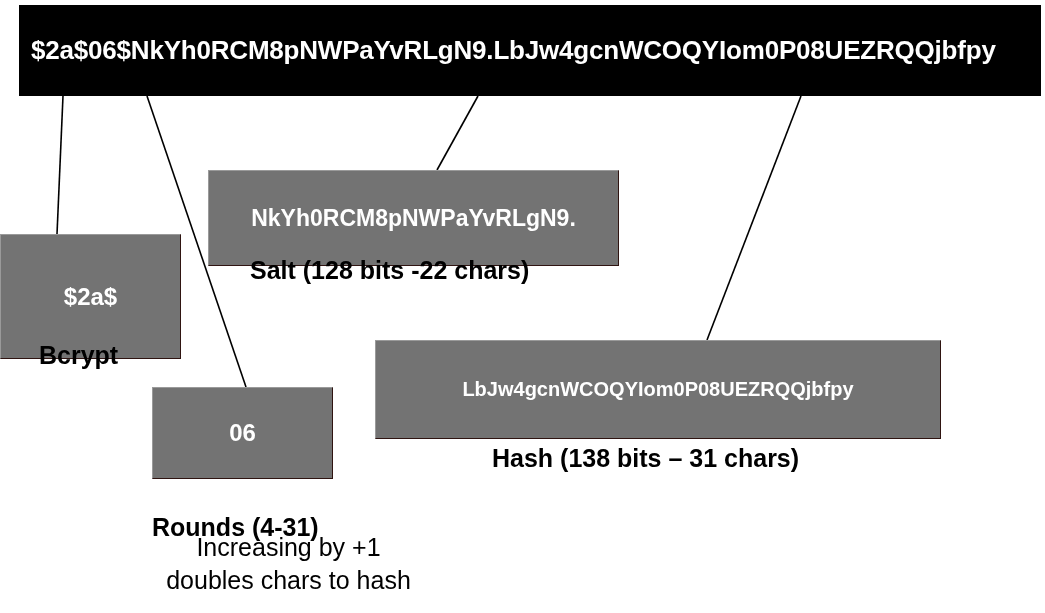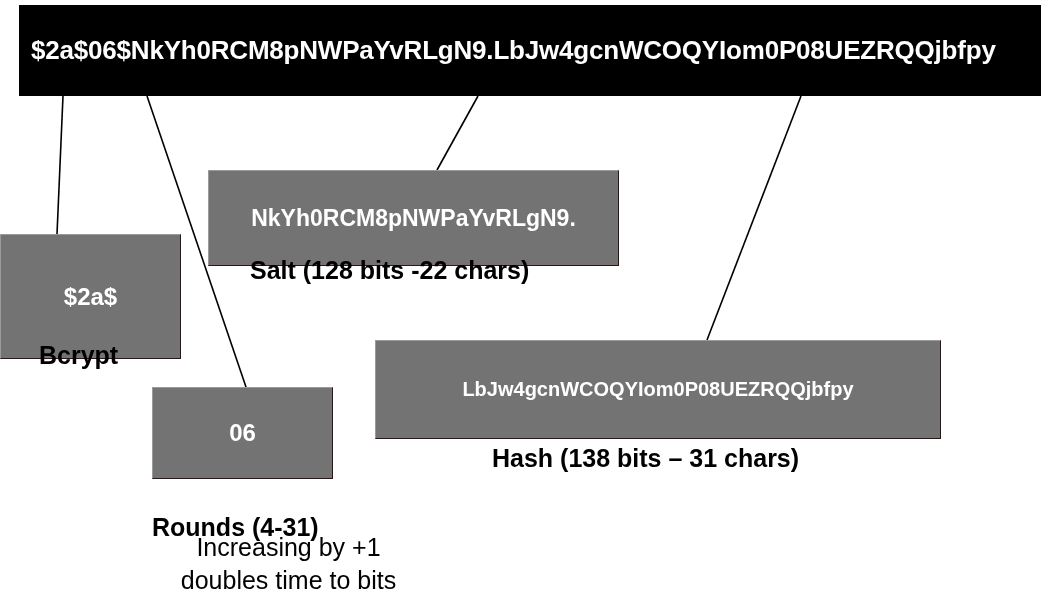--- a/index.html
+++ b/index.html
@@ -142,21 +142,21 @@
     <span class="part-box-text">NkYh0RCM8pNWPaYvRLgN9.</span>
   </div>
   <div class="caption" id="caption-salt">Salt (128 bits -22 chars)</div>
 
   <div class="part-box" id="box-rounds">
     <span class="part-box-text">06</span>
   </div>
   <div class="caption" id="caption-rounds">Rounds (4-31)</div>
   <div class="caption-sub" id="rounds-note">
     <span class="note-line">Increasing by +1</span>
-    <span class="note-line">doubles time to bits</span>
+    <span class="note-line">doubles chars to hash</span>
   </div>
 
   <div class="part-box" id="box-hash">
     <span class="part-box-text">LbJw4gcnWCOQYIom0P08UEZRQQjbfpy</span>
   </div>
   <div class="caption" id="caption-hash">Hash (138 bits – 31 chars)</div>
 
 </div>
 
 </body></html>

